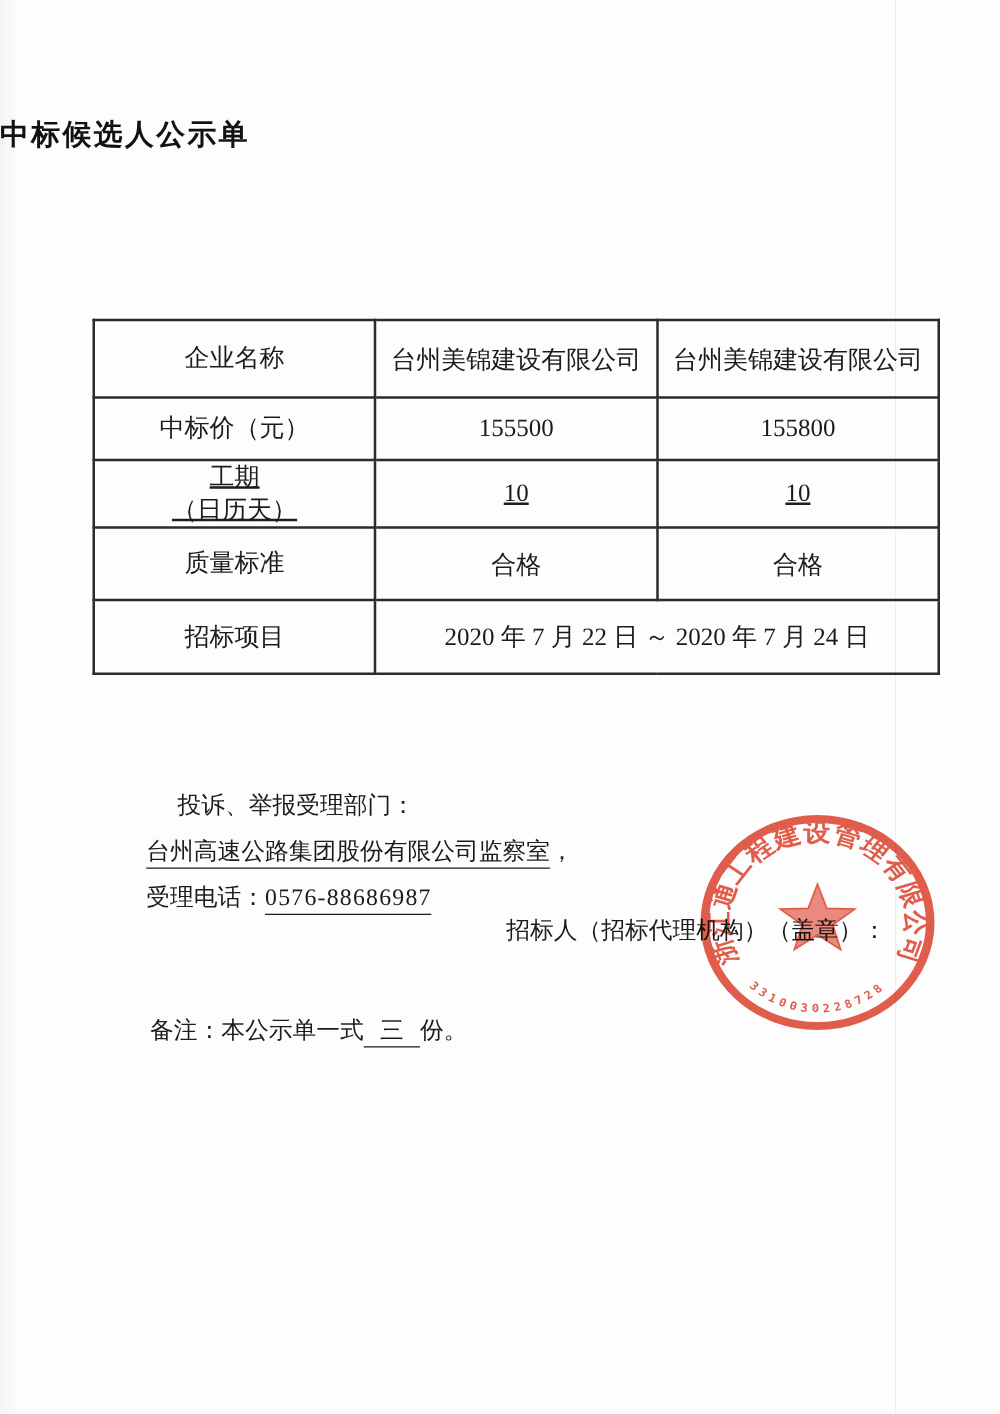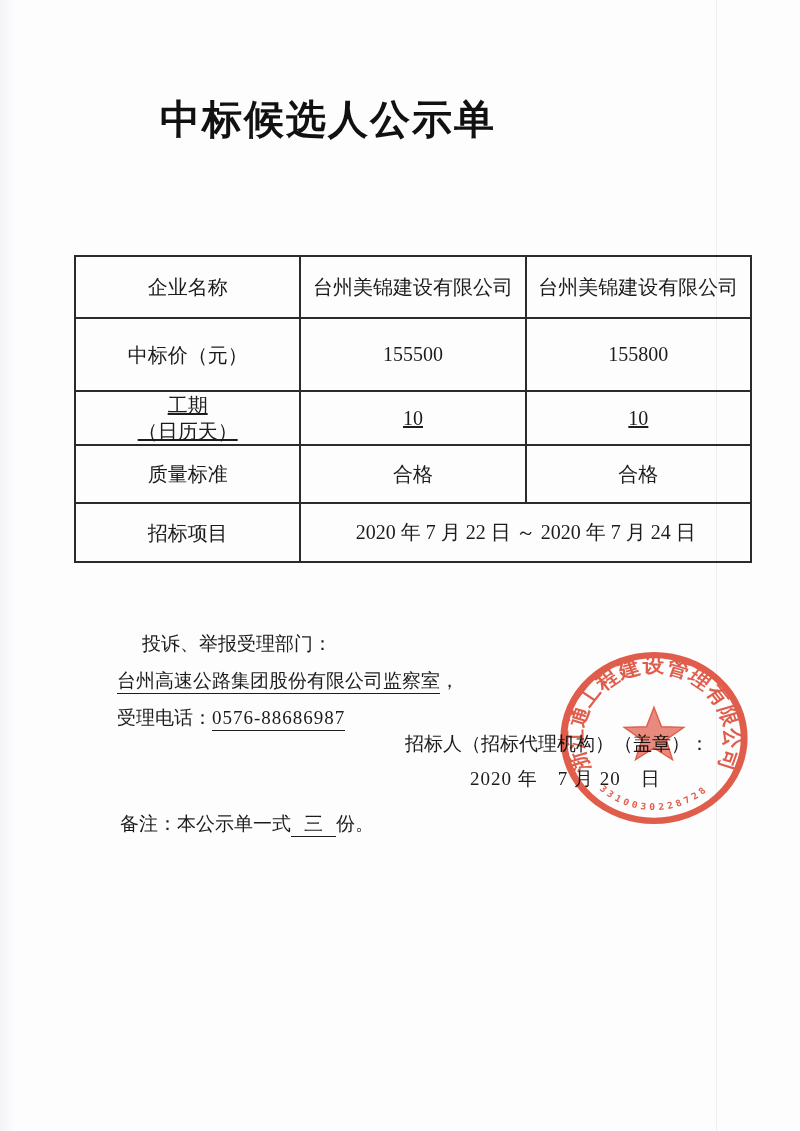--- a/index.html
+++ b/index.html
@@ -14,23 +14,22 @@
   .page{
     position:absolute;left:0;top:0;width:800px;height:1131px;
     background:linear-gradient(90deg,#f4f3f5 0px,#fdfdfe 16px,#fdfdfe 100%);
   }
   .fold-line{
     position:absolute;left:716px;top:0;width:1px;height:1131px;
     background:rgba(170,170,175,0.18);
   }
   .doc-title{
     position:absolute;left:0;top:92px;width:656px;
-    text-align:center;
     font-family:"Liberation Sans","DejaVu Sans",sans-serif;
-    font-weight:bold;font-size:40px;letter-spacing:2px;color:#111;
+    font-weight:bold;font-size:23px;letter-spacing:2px;color:#111;
   }
   .intro{
     position:absolute;left:87px;top:144px;width:641px;
     font-size:21px;line-height:37px;color:#1b1b1b;
   }
   .intro-line{
     width:641px;height:37px;
     text-align:justify;text-align-last:justify;
     white-space:nowrap;
   }
@@ -42,21 +41,21 @@
     width:678px;
   }
   table.bid-table td{
     border:2px solid #2b2b2b;
     text-align:center;vertical-align:middle;
     font-size:20px;color:#1b1b1b;padding:0;
     overflow:hidden;
   }
   td.row-label{white-space:pre-line;line-height:26px;}
   .col1{width:131px;}.col2{width:280px;}.col3{width:267px;}
-  .r1{height:56px;}.r2{height:62px;}.r3{height:73px;}.r4{height:48px;text-decoration:underline;}.r5{height:58px;}.r6{height:59px;}
+  .r1{height:56px;}.r2{height:62px;}.r3{height:50px;}.r4{height:48px;text-decoration:underline;}.r5{height:58px;}.r6{height:59px;}
   .footer-line{position:absolute;font-size:19px;color:#1b1b1b;white-space:nowrap;}
   .complaint-heading{left:142px;top:631px;}
   .complaint-dept{left:117px;top:668px;}
   .phone-line{left:117px;top:705px;}
   .phone-number{font-family:"Liberation Serif","DejaVu Serif",serif;letter-spacing:1px;}
   .sign-line{left:405px;top:731px;}
   .date-line{left:470px;top:766px;letter-spacing:1px;}
   .note-line{left:120px;top:811px;}
   .note-copies{border-bottom:1.6px solid #1d1d1d;padding:0 13px 2px 13px;}
   .seal{
@@ -117,21 +116,20 @@
     </table>
 
   <div class="footer-line complaint-heading">投诉、举报受理部门：</div>
 
   <div class="footer-line complaint-dept"><span class="u">台州高速公路集团股份有限公司监察室</span><span>，</span></div>
 
   <div class="footer-line phone-line"><span>受理电话：</span><span class="u phone-number">0576-88686987</span></div>
 
   <div class="footer-line sign-line">招标人（招标代理机构）（盖章）：</div>
 
-  <div class="footer-line date-line">2020 年　7 月 20　日</div>
 
   <div class="footer-line note-line"><span>备注：本公示单一式</span><span class="note-copies">三</span><span>份。</span></div>
 
   <svg class="seal" viewBox="0 0 200 200" preserveAspectRatio="none">
     <defs>
       <path id="ringPath" d="M 33.8,130.9 A 73,73 0 1 1 166.2,130.9"></path>
       <path id="numPath" d="M 34.5,145.9 A 80,80 0 0 0 165.5,145.9"></path>
     </defs>
     <circle class="seal-ring" cx="100" cy="100" r="92"></circle>
     <polygon class="seal-star" points="100,66 107.6,87.5 130.4,88.1 112.4,102 118.8,123.9 100,111 81.2,123.9 87.6,102 69.6,88.1 92.4,87.5"></polygon>

